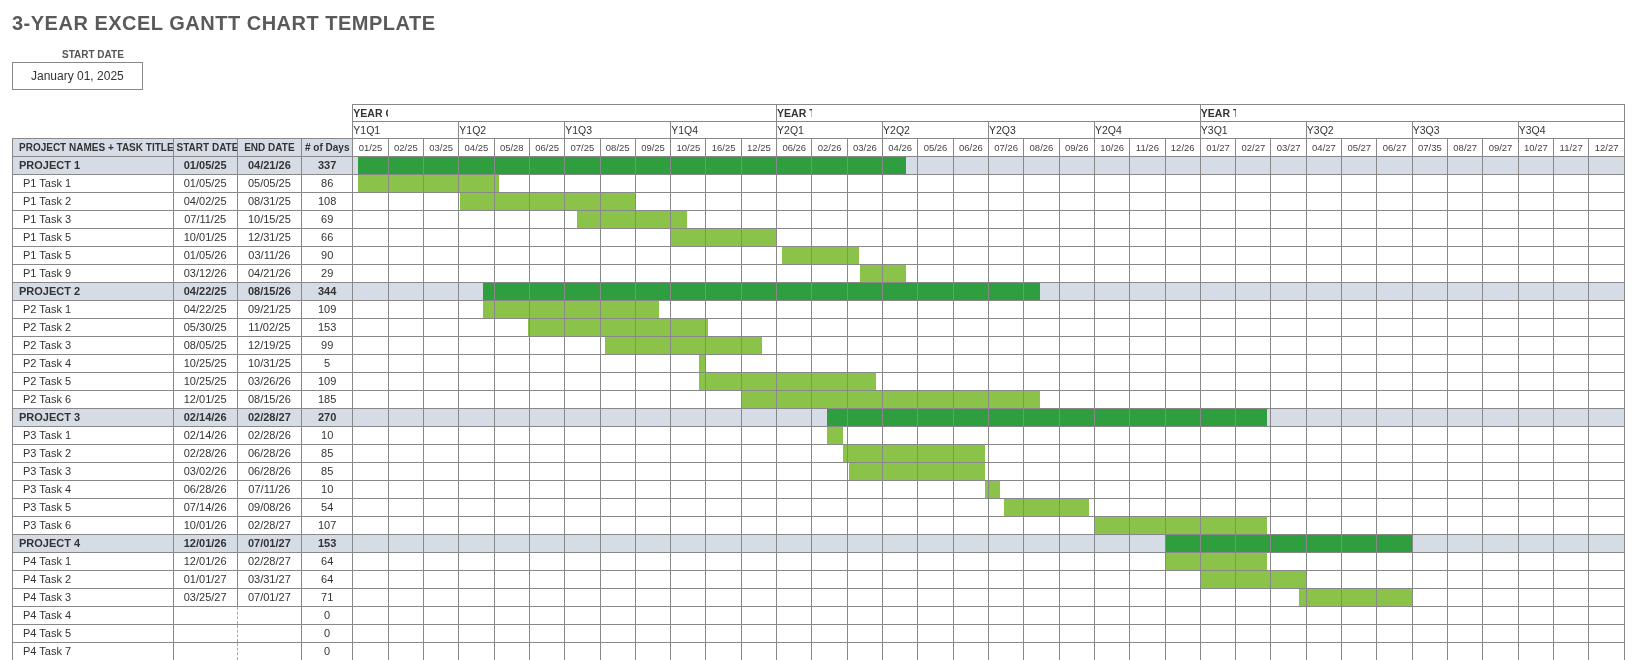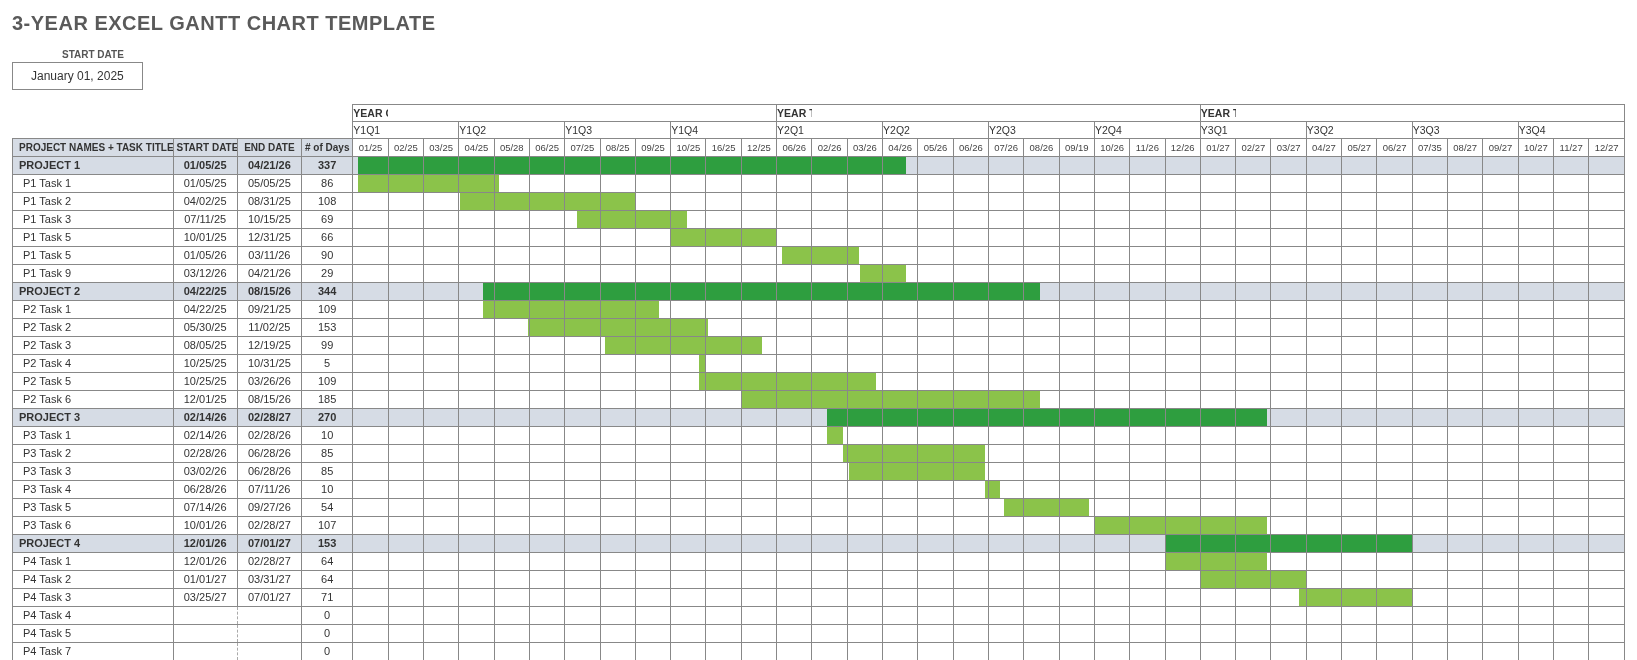--- a/index.html
+++ b/index.html
@@ -139,21 +139,21 @@
         <div class="cell mhdr tl-col">16/25</div>
         <div class="cell mhdr tl-col">12/25</div>
         <div class="cell mhdr tl-col">06/26</div>
         <div class="cell mhdr tl-col">02/26</div>
         <div class="cell mhdr tl-col">03/26</div>
         <div class="cell mhdr tl-col">04/26</div>
         <div class="cell mhdr tl-col">05/26</div>
         <div class="cell mhdr tl-col">06/26</div>
         <div class="cell mhdr tl-col">07/26</div>
         <div class="cell mhdr tl-col">08/26</div>
-        <div class="cell mhdr tl-col">09/19</div>
+        <div class="cell mhdr tl-col">09/26</div>
         <div class="cell mhdr tl-col">10/26</div>
         <div class="cell mhdr tl-col">11/26</div>
         <div class="cell mhdr tl-col">12/26</div>
         <div class="cell mhdr tl-col">01/27</div>
         <div class="cell mhdr tl-col">02/27</div>
         <div class="cell mhdr tl-col">03/27</div>
         <div class="cell mhdr tl-col">04/27</div>
         <div class="cell mhdr tl-col">05/27</div>
         <div class="cell mhdr tl-col">06/27</div>
         <div class="cell mhdr tl-col">07/35</div>
@@ -1413,21 +1413,21 @@
         <div class="cell tl-col"></div>
         <div class="cell tl-col"></div>
         <div class="cell tl-col"></div>
         <div class="cell tl-col"></div>
         <div class="cell tl-col"></div>
         <div class="cell tl-col"></div>
       </div>
       <div class="row task-row">
         <div class="cell name-col">P3 Task 5</div>
         <div class="cell date-col">07/14/26</div>
-        <div class="cell date-col">09/27/26</div>
+        <div class="cell date-col">09/08/26</div>
         <div class="cell days-col">54</div>
         <div class="cell tl-col"></div>
         <div class="cell tl-col"></div>
         <div class="cell tl-col"></div>
         <div class="cell tl-col"></div>
         <div class="cell tl-col"></div>
         <div class="cell tl-col"></div>
         <div class="cell tl-col"></div>
         <div class="cell tl-col"></div>
         <div class="cell tl-col"></div>

